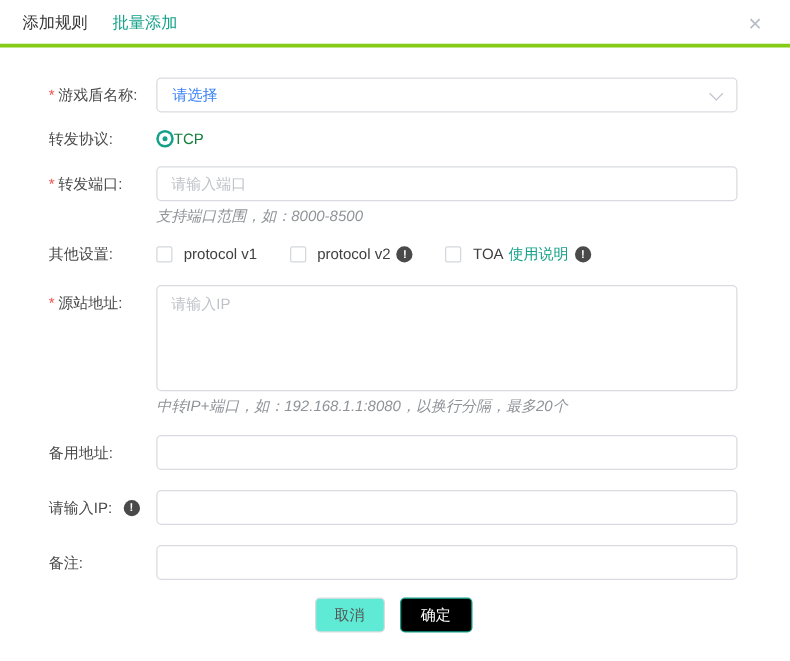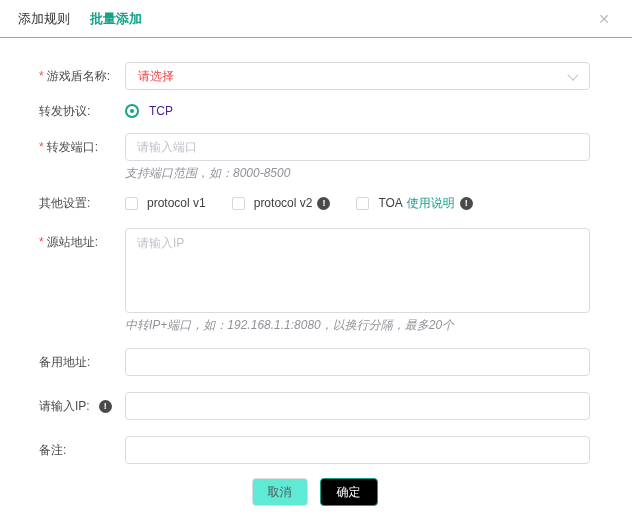--- a/index.html
+++ b/index.html
@@ -8,24 +8,24 @@
     width:632px;height:529px;
     background:#ffffff;
     font-family:"Liberation Sans","DejaVu Sans",sans-serif;
     font-size:12px;color:#404040;
     box-sizing:border-box;
     overflow:hidden;
   }
   
   .hdr{
     height:38px;display:flex;align-items:center;
-    padding:0 18px;border-bottom:1px solid #84cc16;box-sizing:border-box;
+    padding:0 18px;border-bottom:3px solid #84cc16;box-sizing:border-box;
   }
   .hdr-title{font-size:13px;color:#333;}
-  .hdr-batch{font-size:13px;color:#14A18A;margin-left:20px;cursor:pointer;font-weight:bold;}
+  .hdr-batch{font-size:13px;color:#14A18A;margin-left:20px;cursor:pointer;}
   .hdr-close{
     position:absolute;top:9px;right:18px;
     font-size:14px;color:#b8bcc4;line-height:20px;width:20px;text-align:center;cursor:pointer;
   }
   
   .body{padding:0 42px 0 39px;}
   .row{display:flex;align-items:flex-start;}
   .lbl{flex:0 0 86px;line-height:28px;color:#4a4a4a;white-space:nowrap;display:flex;align-items:center;}
   .lbl .txt{line-height:28px;}
   .req{color:#F0504D;margin-right:3px;}
@@ -38,21 +38,21 @@
   .row-origin{margin-top:18px;}
   .row-backup{margin-top:16px;}
   .row-transit{margin-top:16px;}
   .row-remark{margin-top:16px;}
   
   .sel{
     height:28px;box-sizing:border-box;border:1px solid #d9dbe0;border-radius:4px;
     display:flex;align-items:center;justify-content:space-between;
     padding:0 12px;background:#fff;cursor:pointer;
   }
-  .sel .ph{color:#ef4444;}
+  .sel .ph{color:#3b82f6;}
   .chev{
     width:7px;height:7px;border-right:1px solid #c0c4cc;border-bottom:1px solid #c0c4cc;
     transform:rotate(45deg);margin-top:-3px;flex:none;
   }
   .inp{
     width:100%;height:28px;box-sizing:border-box;
     border:1px solid #d9dbe0;border-radius:4px;
     padding:0 11px;font:inherit;color:#0c4a6e;background:#fff;outline:none;
   }
   .ta{
@@ -63,21 +63,21 @@
   .inp::placeholder,.ta::placeholder{color:#bfc3c9;opacity:1;}
   .hint{color:#8f9398;line-height:14px;margin-top:5px;font-style:italic;}
   
   .radio-line{display:flex;align-items:center;height:28px;}
   .radio{
     position:relative;width:14px;height:14px;border-radius:50%;
     background:#14A18A;flex:none;cursor:pointer;
   }
   .radio::after{content:"";position:absolute;inset:2px;border-radius:50%;background:#fff;}
   .radio::before{content:"";position:absolute;inset:5px;border-radius:50%;background:#14A18A;z-index:1;}
-  .radio-lbl{color:#4c1d95;margin-left:10px;}
+  .radio-lbl{color:#15803d;margin-left:0;}
   
   .checks{display:flex;align-items:flex-start;line-height:14px;}
   .chk-item{display:flex;align-items:center;margin-right:26px;}
   .cbx{
     width:13px;height:13px;box-sizing:border-box;border:1px solid #d4d7dc;border-radius:2px;
     background:#fff;margin-right:9px;flex:none;cursor:pointer;
   }
   .info{
     width:13px;height:13px;border-radius:50%;background:#4a4a4a;color:#fff;
     font-size:9px;font-weight:bold;display:inline-flex;align-items:center;justify-content:center;

